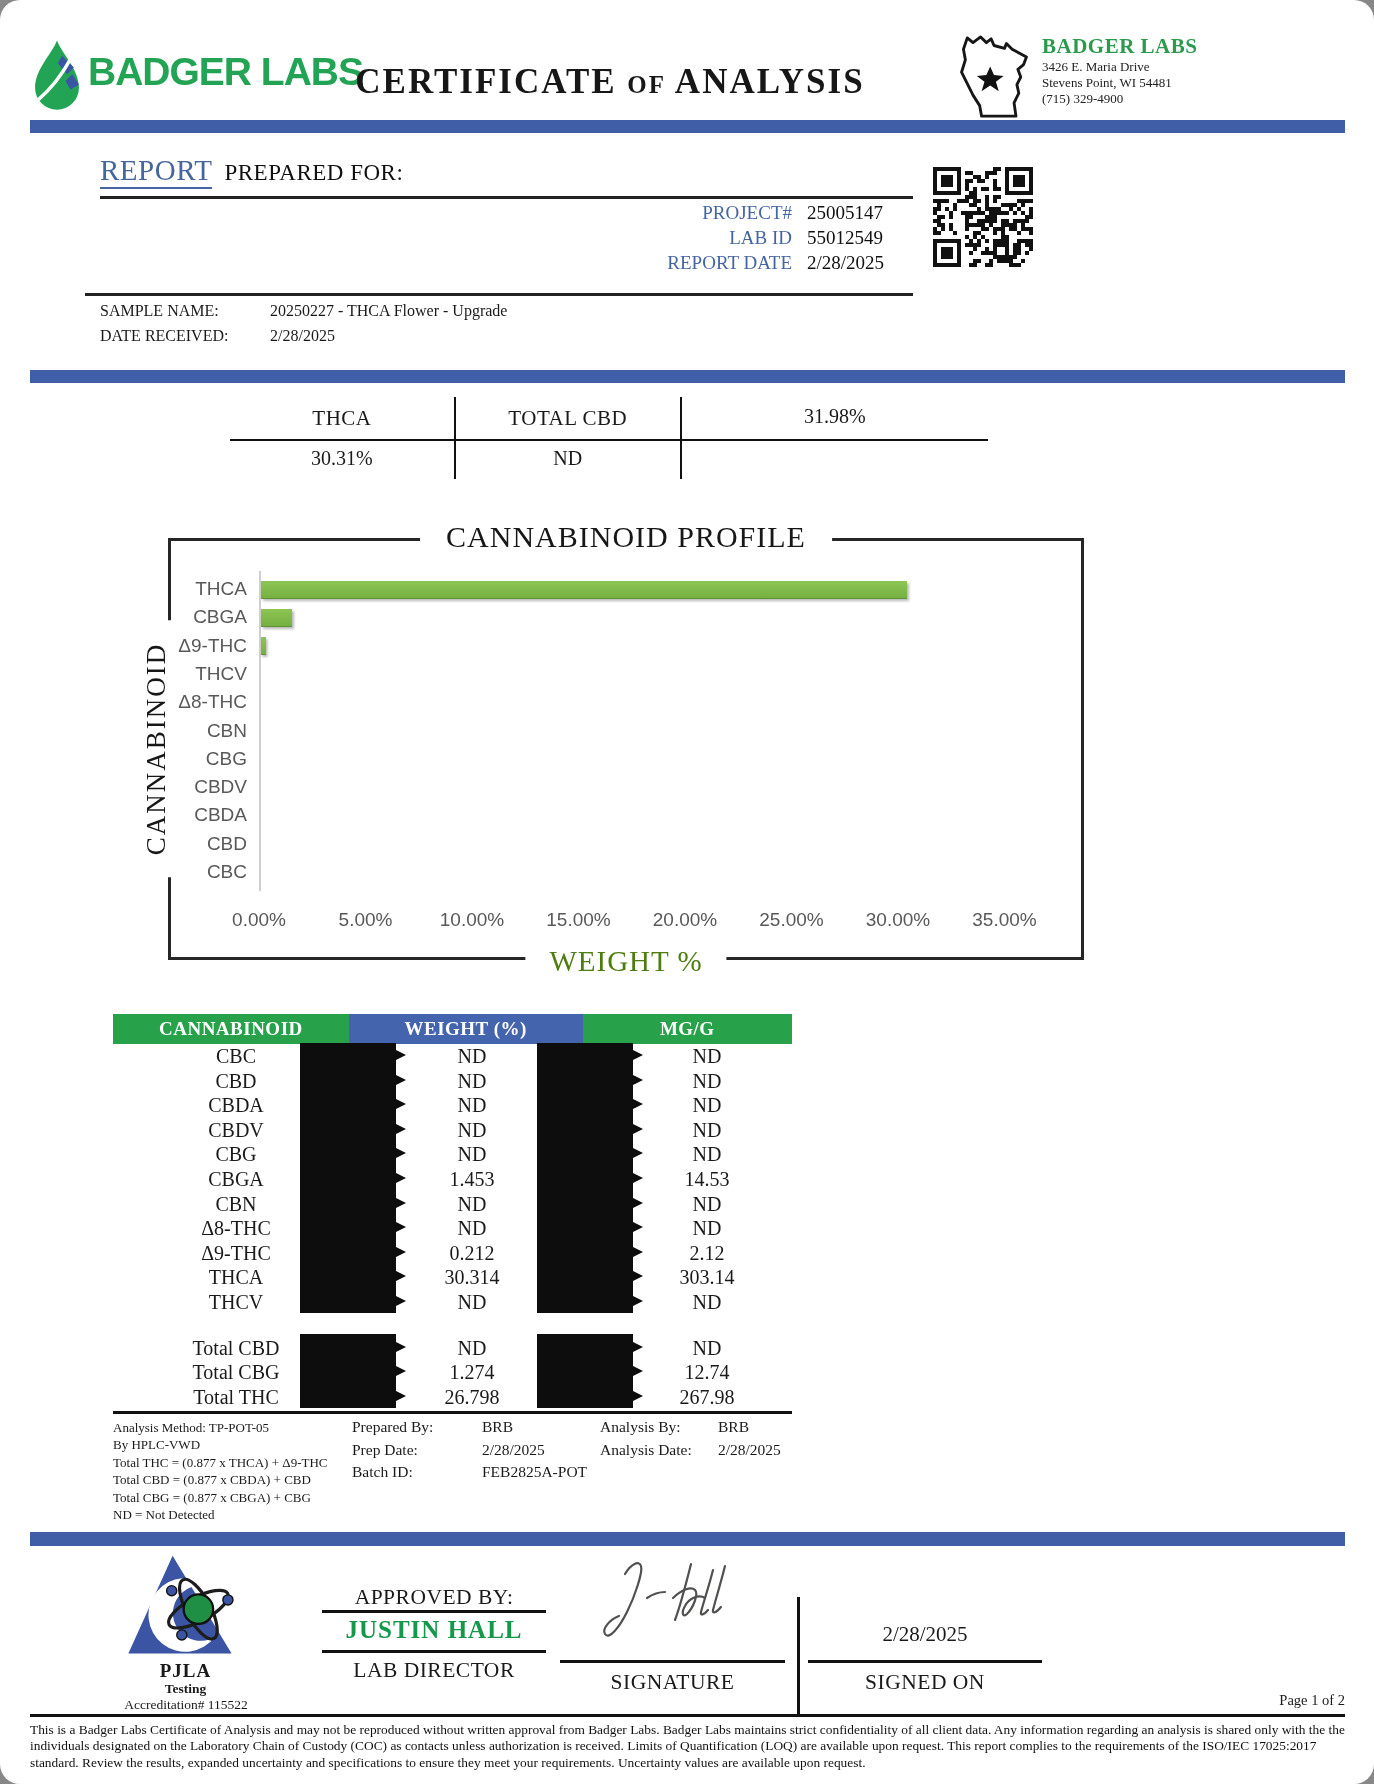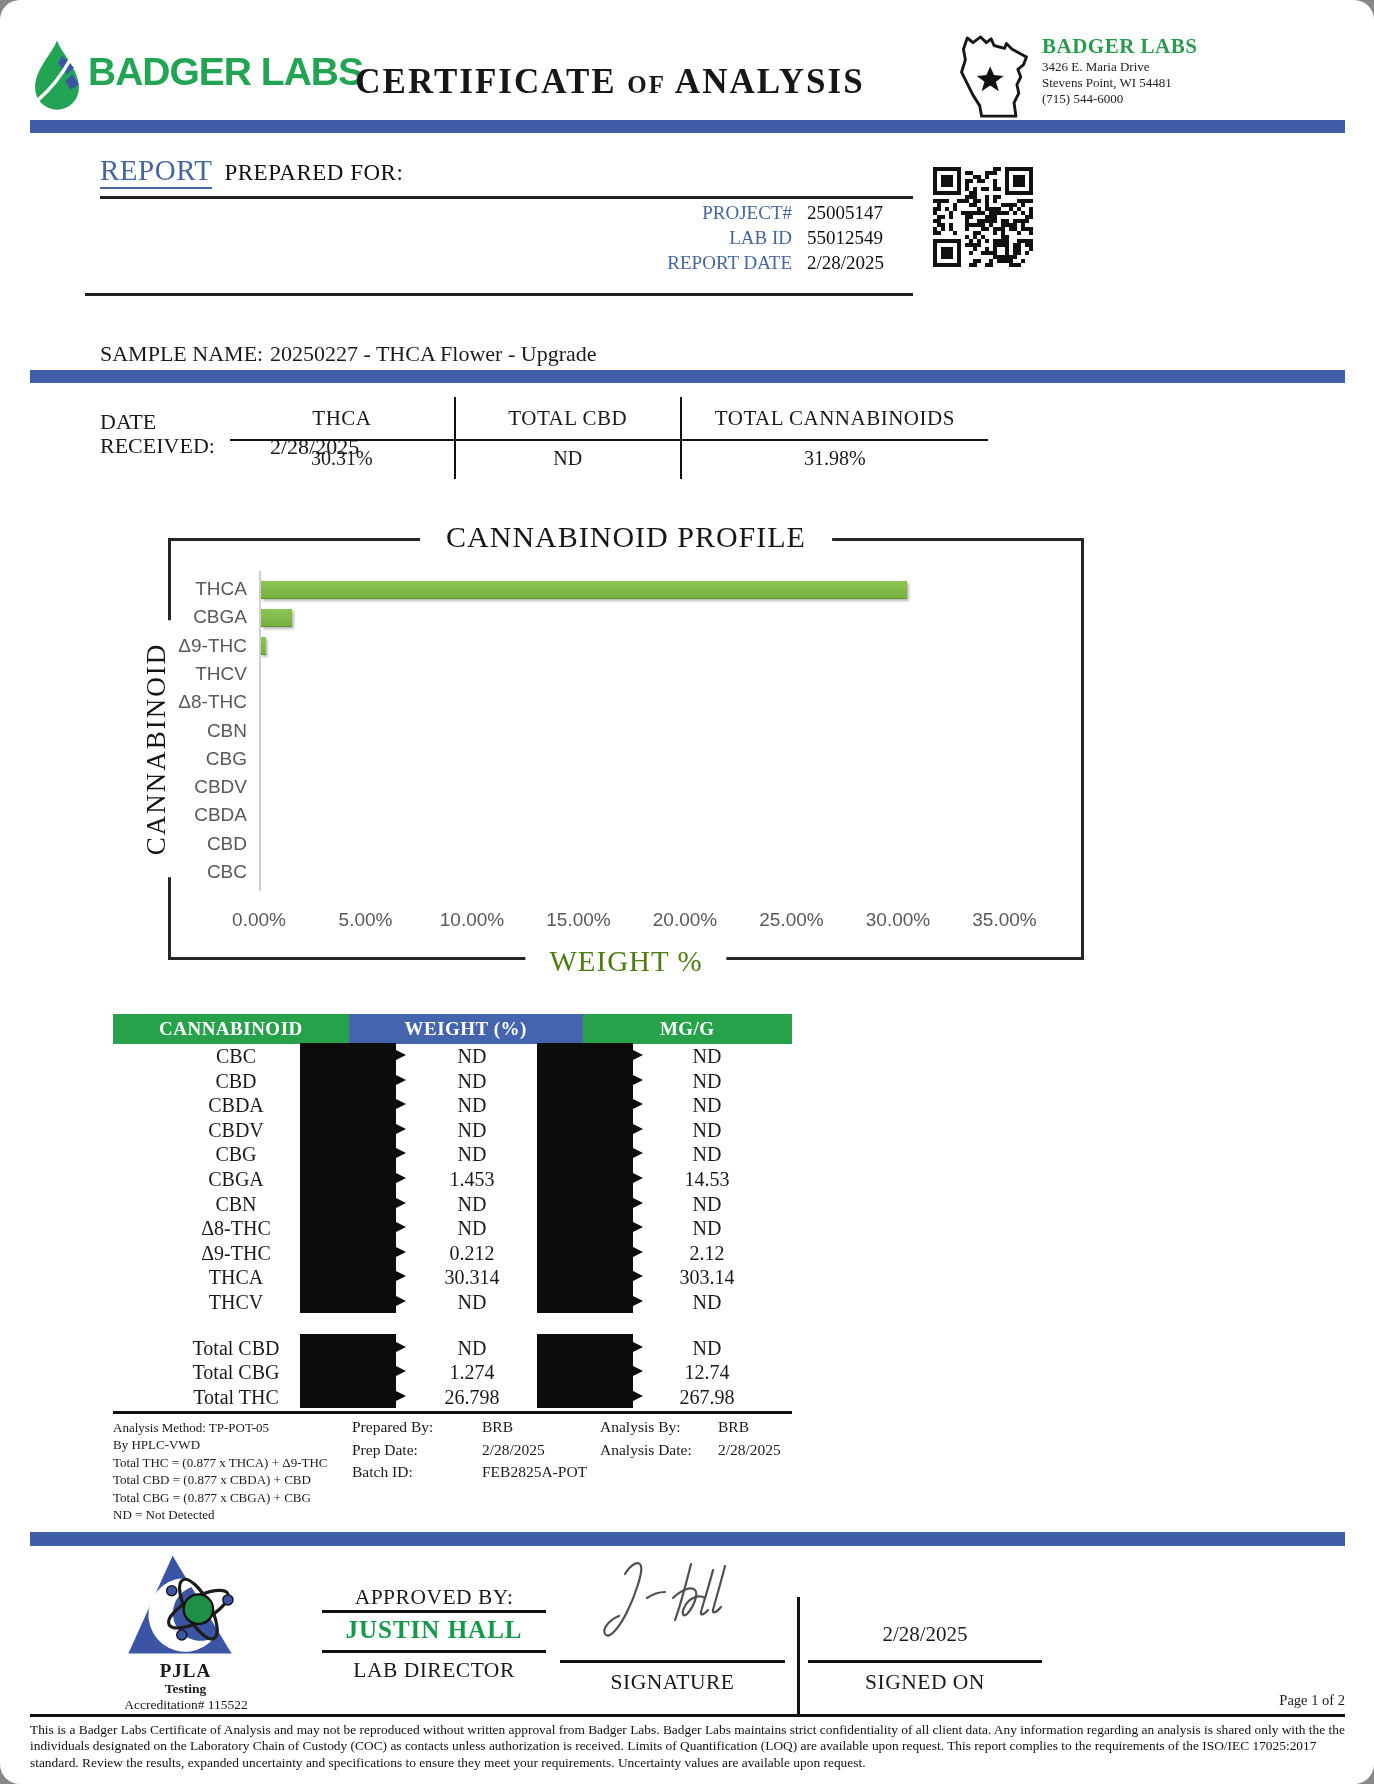--- a/index.html
+++ b/index.html
@@ -17,21 +17,21 @@
   .lab-name{font-size:21px;font-weight:bold;color:#2c9a4e;letter-spacing:.5px;}
   .lab-line{font-size:13px;margin-top:3px;color:#222;}
 
   
   .report-word{font-size:29px;color:#46669f;border-bottom:2px solid #46669f;padding-bottom:1px;letter-spacing:.5px;}
   .report-rest{font-size:23px;color:#111;margin-left:12px;letter-spacing:.5px;}
   .rule{position:absolute;background:#222;height:2.5px;}
   .rp-row{display:flex;height:25px;align-items:center;}
   .rp-label{width:192px;text-align:right;color:#46669f;font-size:19px;}
   .rp-value{margin-left:15px;font-size:19px;color:#111;}
-  .meta-row{font-size:22px;line-height:24.5px;margin-top:43px;}
+  .meta-row{font-size:16px;line-height:24.5px;}
   .meta-label{display:inline-block;width:170px;}
 
   
   .sum-wrap{position:absolute;left:230px;top:397px;width:758px;height:82px;display:flex;}
   .sum-col{display:flex;flex-direction:column;text-align:center;}
   .sum-col .sl{height:42px;line-height:42px;font-size:21px;letter-spacing:.5px;}
   .sum-col .sv{height:40px;line-height:38px;font-size:20px;}
   .sum-div-l{border-left:2px solid #111;}
   .sum-div-r{border-right:2px solid #111;}
   .sum-underline{position:absolute;left:0;top:42px;width:758px;height:2px;background:#111;}
@@ -105,21 +105,21 @@
   <div class="abs" style="left:952px;top:30px;width:84px;height:94px;">
     <svg width="84" height="94" viewBox="0 0 88 98">
       <path d="M12,20 L16,8 L22,13 L30,7 L36,13 L41,9 L44,16 L55,19 L57,14 L63,20 L78,28 L75,36 L69,41 L72,49 L68,57 L70,66 L65,76 L67,90 L31,90 L29,79 L22,68 L16,56 L10,44 L14,31 Z" fill="#fff" stroke="#161616" stroke-width="3" stroke-linejoin="round"></path>
       <path d="M40,38 L44,47 L54,48 L46,54 L49,64 L40,58 L31,64 L34,54 L26,48 L36,47 Z" fill="#111"></path>
     </svg>
   </div>
   <div class="lab-block">
     <div class="lab-name">BADGER LABS</div>
     <div class="lab-line">3426 E. Maria Drive</div>
     <div class="lab-line">Stevens Point, WI 54481</div>
-    <div class="lab-line">(715) 544-6000</div>
+    <div class="lab-line">(715) 329-4900</div>
   </div>
 
   <div class="bluebar" style="top:120px;"></div>
 
   <div class="abs" style="left:100px;top:154px;">
     <span class="report-word">REPORT</span><span class="report-rest">PREPARED FOR:</span>
   </div>
   <div class="rule" style="left:100px;top:196px;width:813px;"></div>
 
   <div class="abs" id="report-fields" style="left:600px;top:200px;width:330px;">
@@ -461,21 +461,20 @@
     <div class="sum-underline"></div>
   <div class="sum-col" style="width: 225px;">
         <div class="sl">THCA</div>
         <div class="sv">30.31%</div>
       </div>
       <div class="sum-col sum-div-l sum-div-r" style="width: 225px;">
         <div class="sl">TOTAL CBD</div>
         <div class="sv">ND</div>
       </div>
       <div class="sum-col" style="width: 308px;">
-        <div class="sl">TOTAL CANNABINOIDS</div>
         <div class="sv">31.98%</div>
       </div>
     </div>
 
   <div class="chart-box">
     <div id="chart-plot">
       <div class="ch-axis"></div>
     <div class="ch-cat" style="top: 37px;">THCA</div>
         <div class="ch-bar" style="top: 39.5px; width: 645.688px; background: linear-gradient(rgb(140, 197, 83), rgb(118, 176, 65));"></div>
         <div class="ch-cat" style="top: 65.3px;">CBGA</div>

